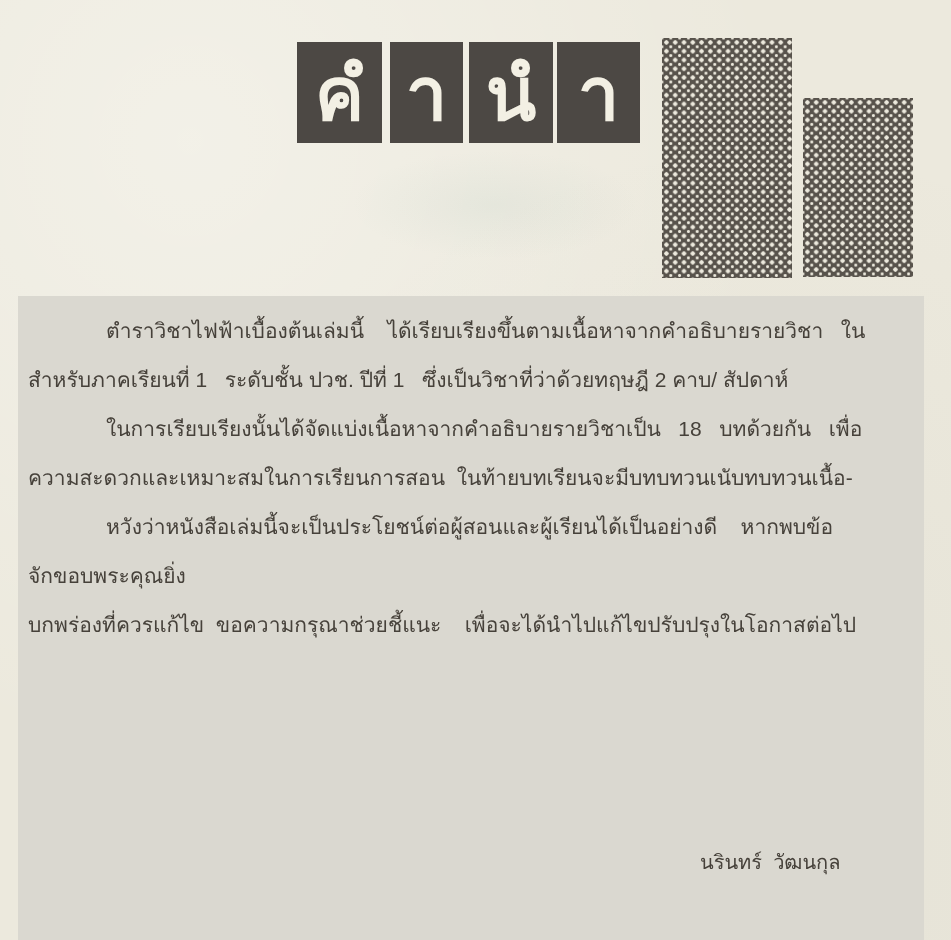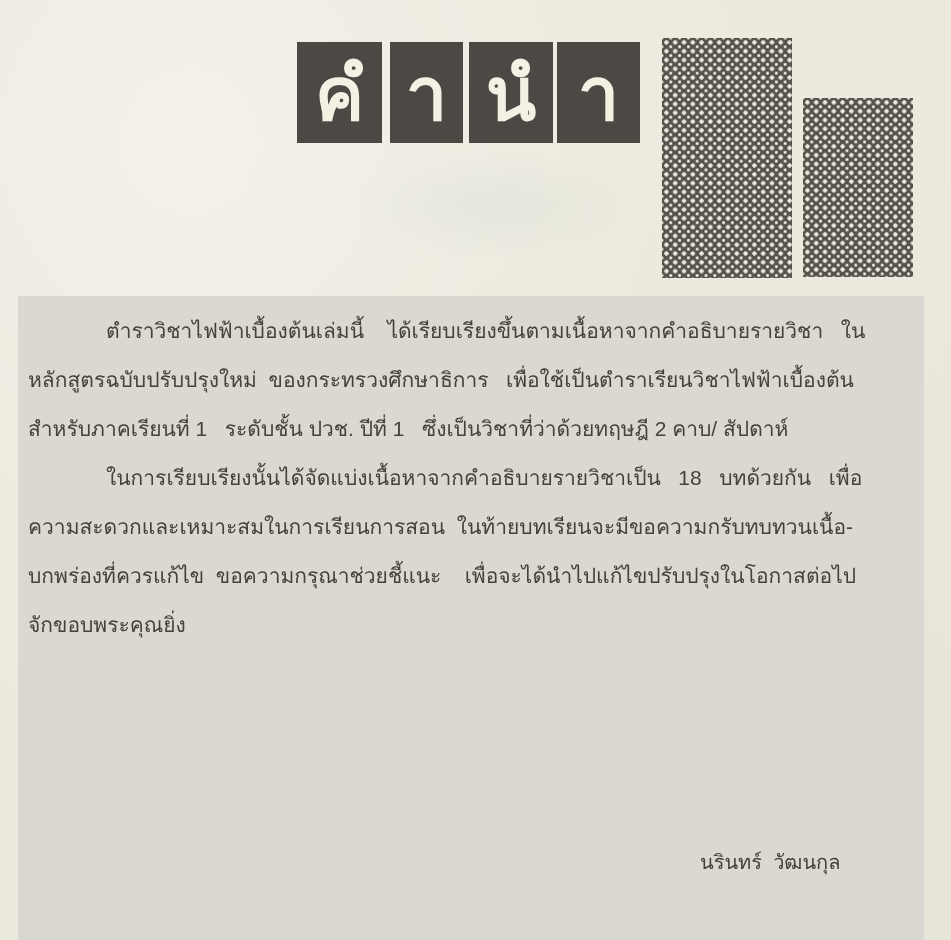--- a/index.html
+++ b/index.html
@@ -147,23 +147,23 @@
   <div class="halftone halftone-large"></div>
   <div class="halftone halftone-small"></div>
 
   <div class="ghost ghost-a"></div>
   <div class="ghost ghost-b"></div>
 
   <div class="preface-panel"></div>
 
   <div class="preface-text">
     <div class="pline indent">ตำราวิชาไฟฟ้าเบื้องต้นเล่มนี้    ได้เรียบเรียงขึ้นตามเนื้อหาจากคำอธิบายรายวิชา   ใน</div>
-    <div class="pline">หลักสูตรฉบับปรับปรุงใหม่  ของกระทรวงศึกษาธิการ   เพื่อใช้เป็นตำราเรียนวิชาไฟฟ้าเบื้องต้น</div>
     <div class="pline">สำหรับภาคเรียนที่ 1   ระดับชั้น ปวช. ปีที่ 1   ซึ่งเป็นวิชาที่ว่าด้วยทฤษฎี 2 คาบ/ สัปดาห์</div>
     <div class="pline indent">ในการเรียบเรียงนั้นได้จัดแบ่งเนื้อหาจากคำอธิบายรายวิชาเป็น   18   บทด้วยกัน   เพื่อ</div>
-    <div class="pline">ความสะดวกและเหมาะสมในการเรียนการสอน  ในท้ายบทเรียนจะมีขอความกรับทบทวนเนื้อ-</div>
+    <div class="pline">ความสะดวกและเหมาะสมในการเรียนการสอน  ในท้ายบทเรียนจะมีบทบทวนเนับทบทวนเนื้อ-</div>
+    <div class="pline indent">หวังว่าหนังสือเล่มนี้จะเป็นประโยชน์ต่อผู้สอนและผู้เรียนได้เป็นอย่างดี    หากพบข้อ</div>
+    <div class="pline">จักขอบพระคุณยิ่ง</div>
     <div class="pline">บกพร่องที่ควรแก้ไข  ขอความกรุณาช่วยชี้แนะ    เพื่อจะได้นำไปแก้ไขปรับปรุงในโอกาสต่อไป</div>
-    <div class="pline">จักขอบพระคุณยิ่ง</div>
   </div>
 
   <div class="signature">นรินทร์  วัฒนกุล</div>
 
 </div>
 
 </body></html>

